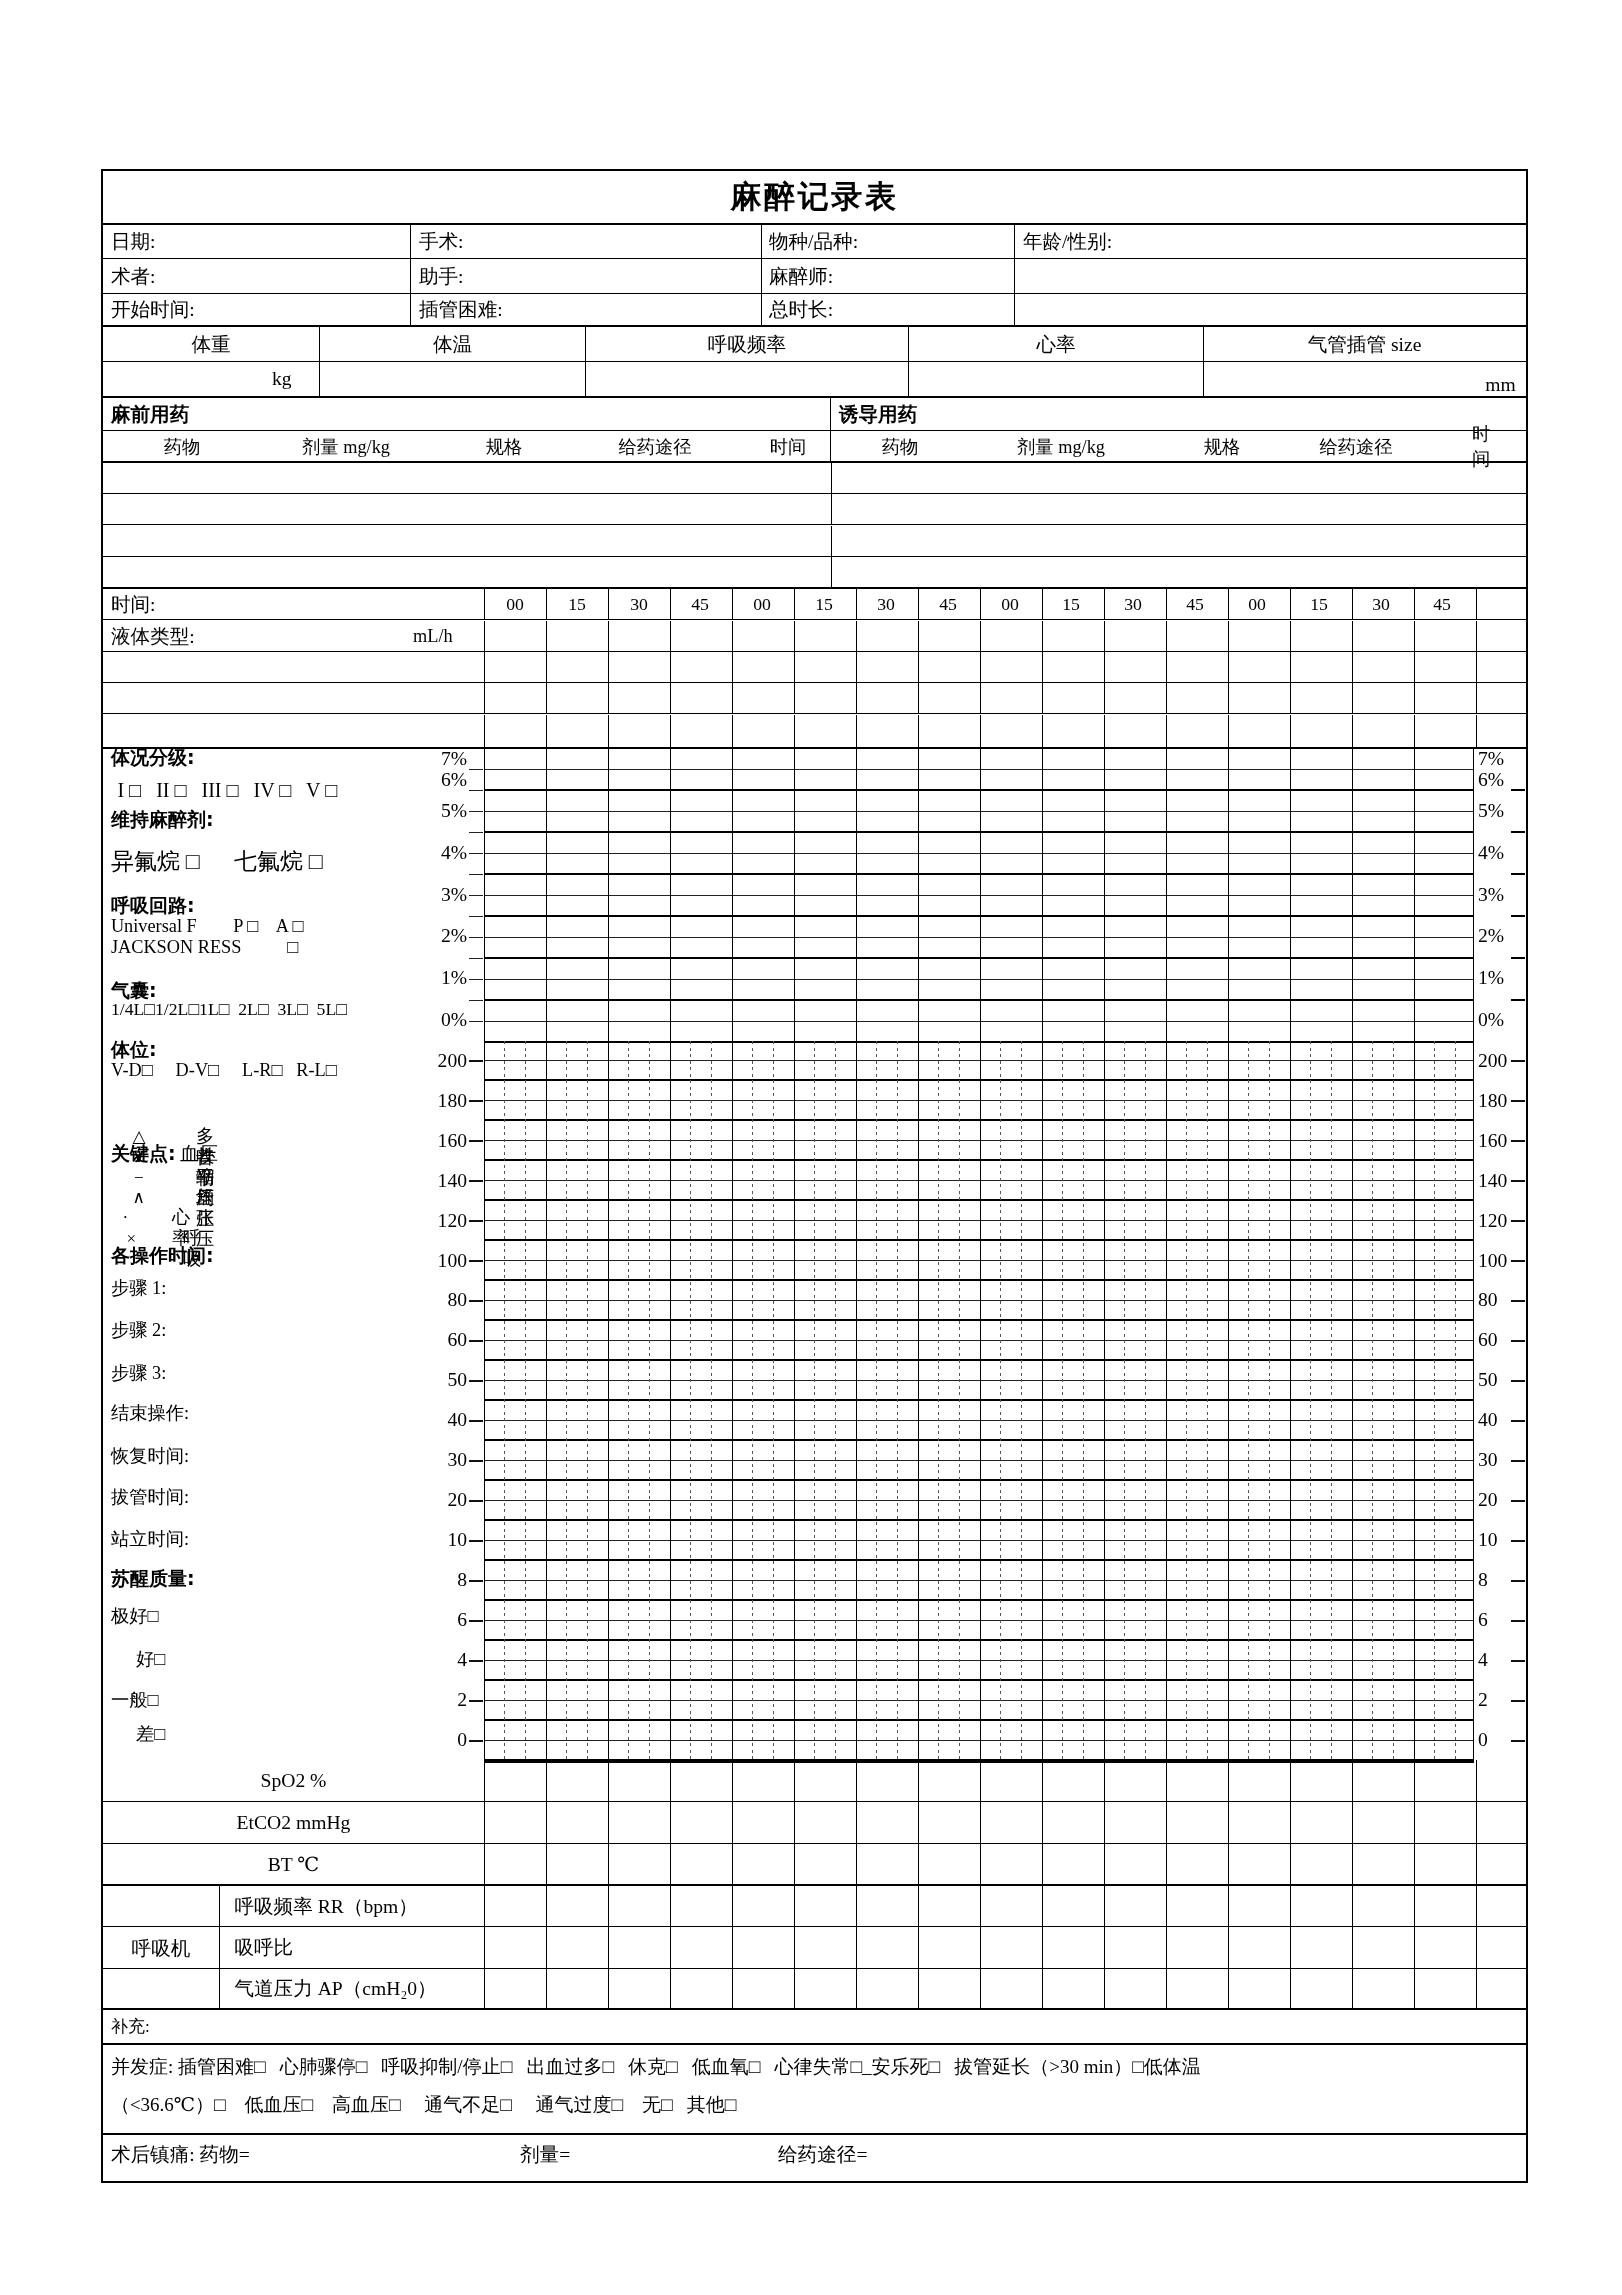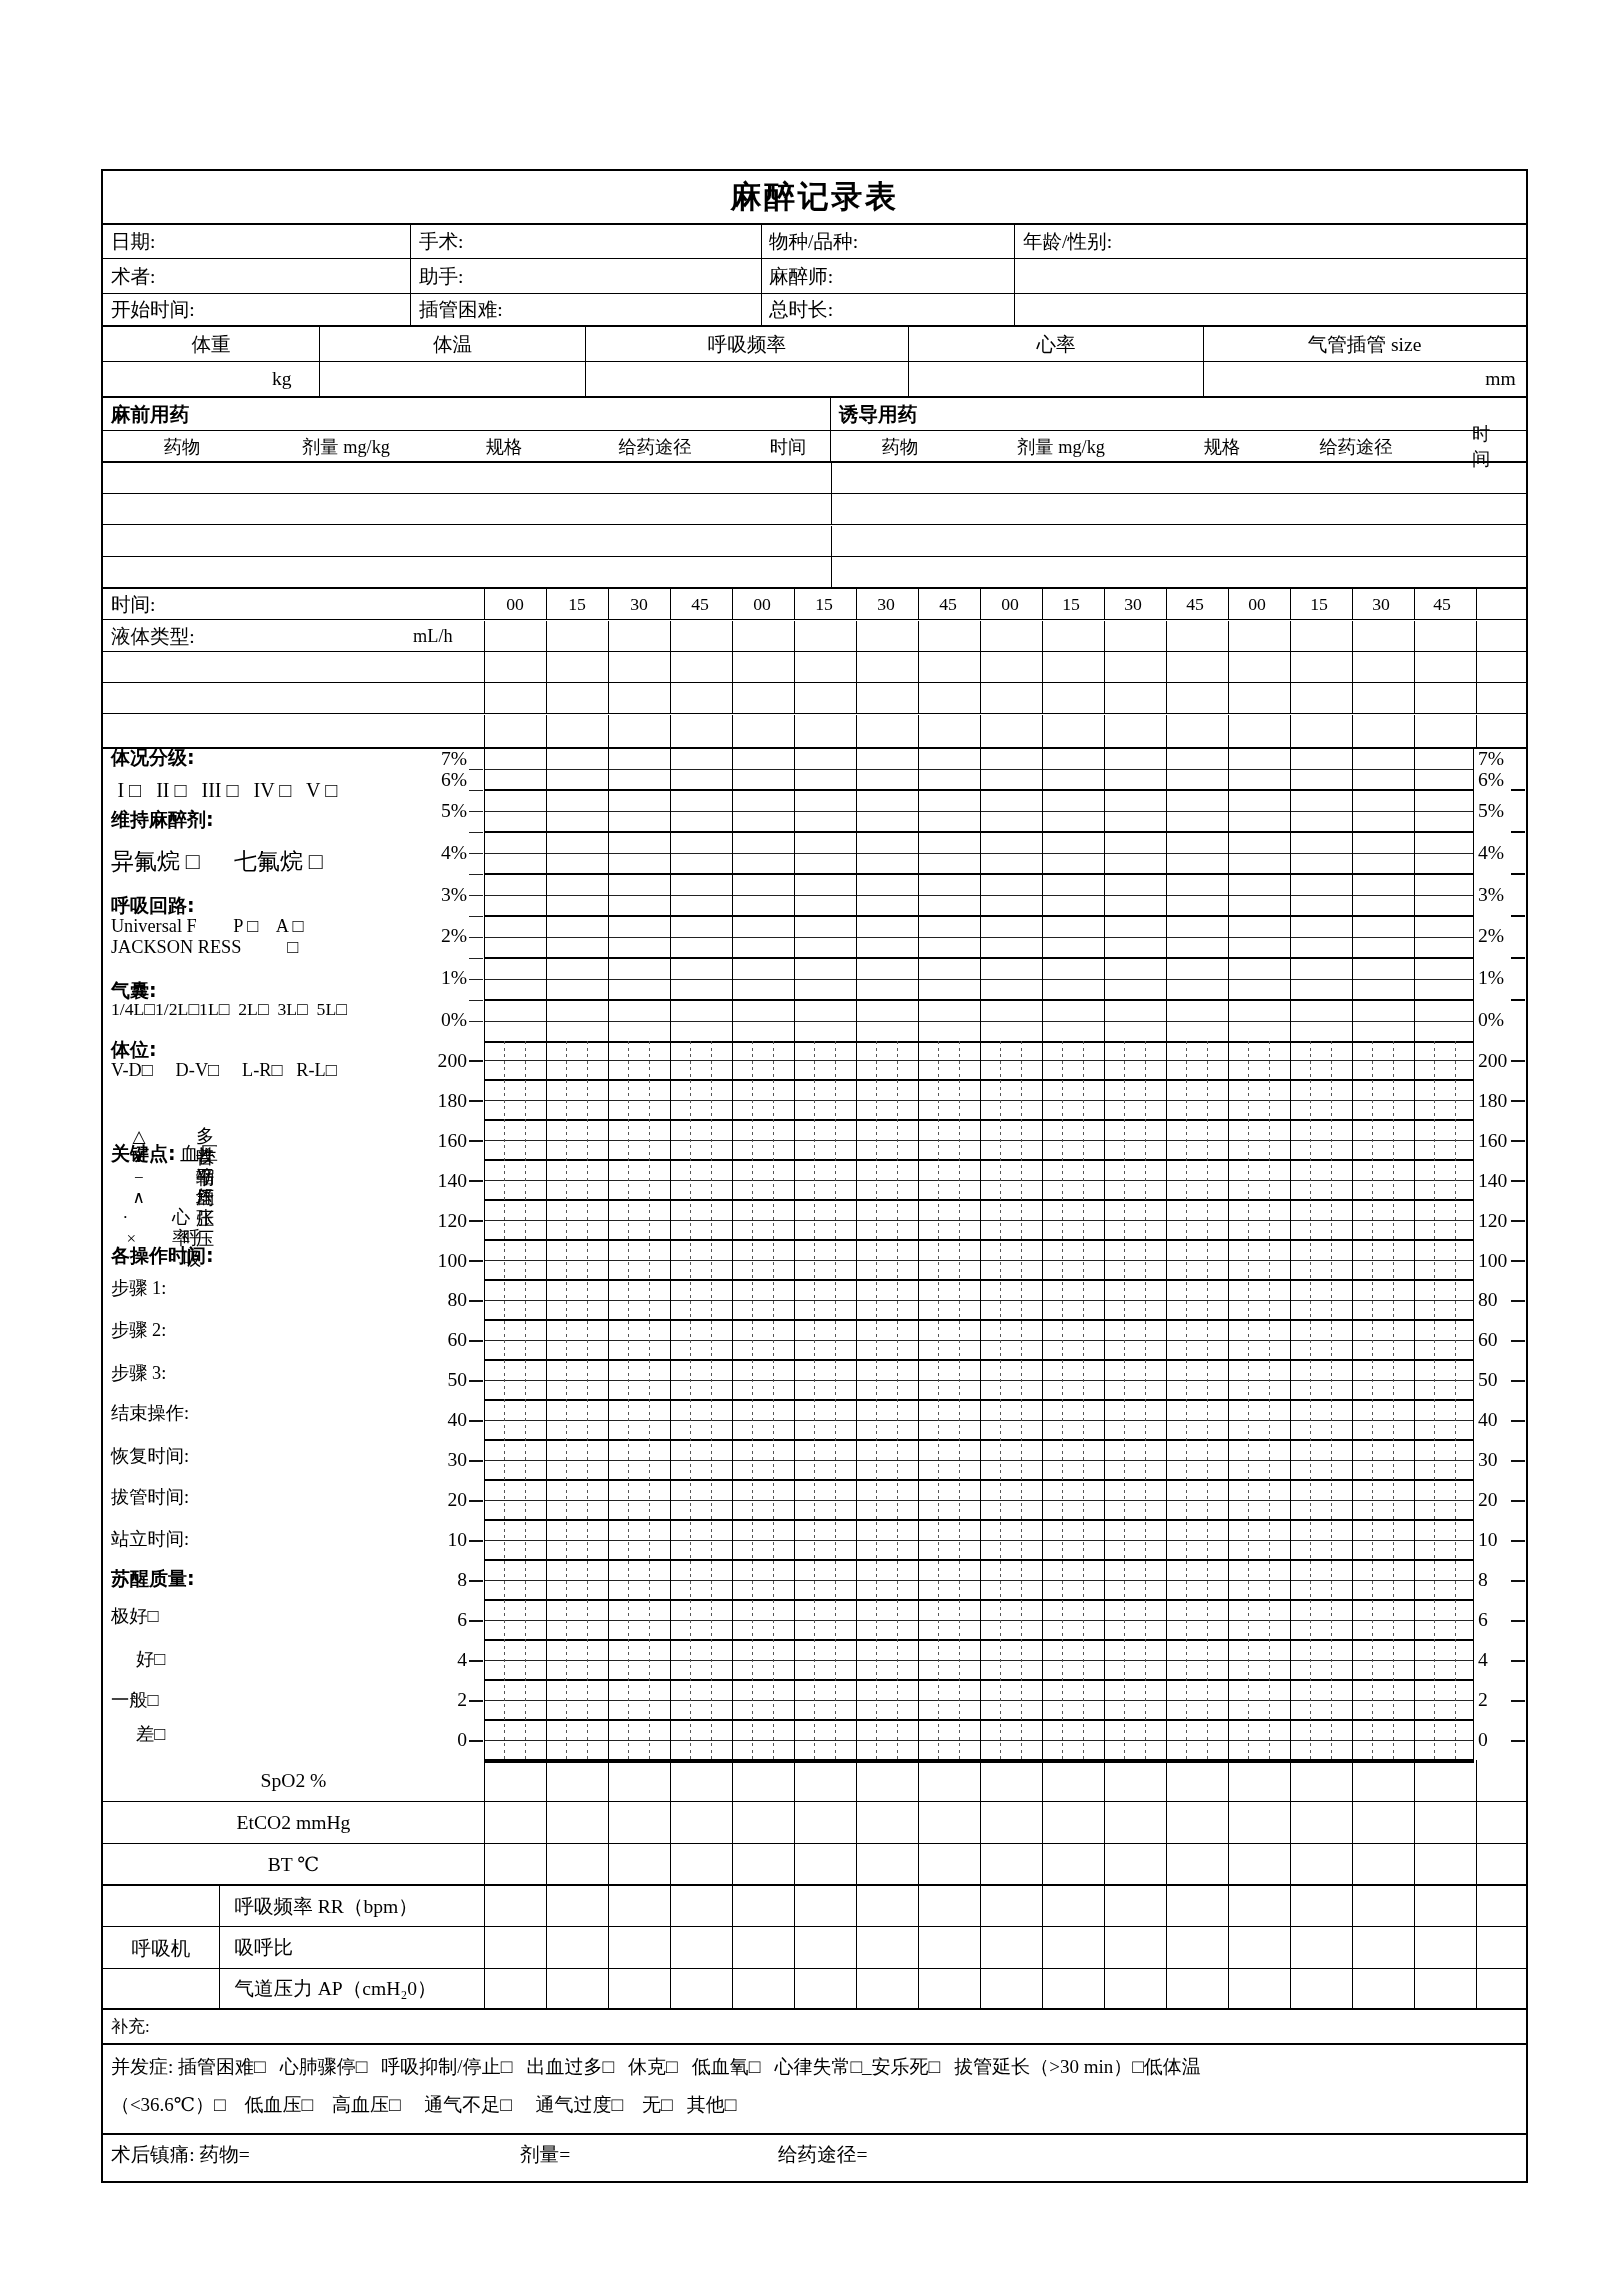--- a/index.html
+++ b/index.html
@@ -101,21 +101,21 @@
     <div class="cell lab ctr br2" style="left:483px;width:323px;">呼吸频率</div>
     <div class="cell lab ctr br2" style="left:806px;width:295px;">心率</div>
     <div class="cell lab ctr" style="left:1101px;width:321px;">气管插管 size</div>
   </div>
 
   <div class="row bb3" style="top:191px;height:36px;">
     <div class="cell lab br2" style="left:0;width:217px;justify-content:flex-end;padding-right:27.5px;">kg</div>
     <div class="cell br2" style="left:217px;width:266px;"></div>
     <div class="cell br2" style="left:483px;width:323px;"></div>
     <div class="cell br2" style="left:806px;width:295px;"></div>
-    <div class="cell lab" style="left:1101px;width:321px;justify-content:flex-end;padding-right:9.2px;">mm</div>
+    <div class="cell lab" style="left:1101px;width:321px;justify-content:flex-end;padding-right:9.2px;margin-top:6px;">mm</div>
   </div>
 
   <div class="row bb2" style="top:227px;height:33px;">
     <div class="cell lab br2" style="left:0;width:728px;font-weight:bold;">麻前用药</div>
     <div class="cell lab" style="left:728px;width:695px;font-weight:bold;">诱导用药</div>
   </div>
 
   <div class="row bb3" style="top:260px;height:32px;">
     <div class="abs medhead" style="left:0;top:0;width:728px;height:100%;border-right:1.3px solid #000;">
         <span style="left: 79px;">药物</span>

